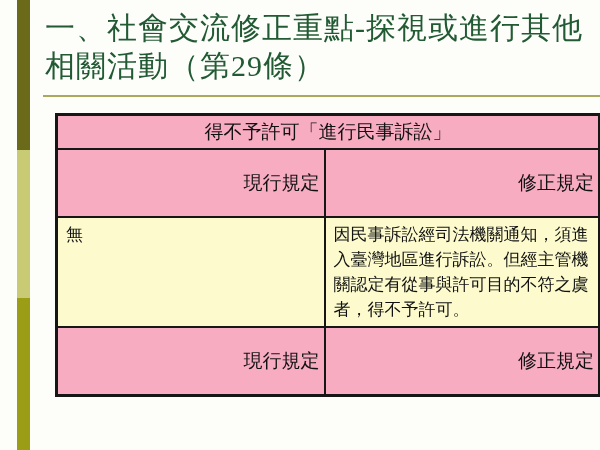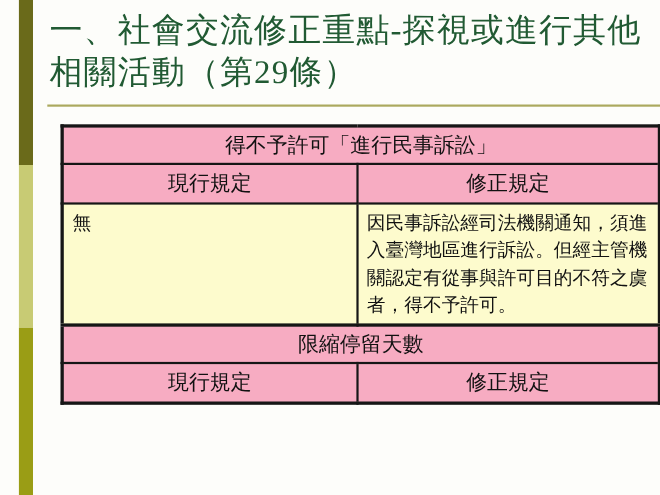--- a/index.html
+++ b/index.html
@@ -68,23 +68,23 @@
     height: 30px;
     padding: 1px 4px;
   }
   .thick-top {
     border-top: 3px solid var(--border-black, #161616) !important;
   }
   .col-header {
     background: var(--header-pink, #F7ACC2);
     font-size: 19px;
     font-weight: normal;
-    text-align: center;
+    text-align: right;
     height: 32px;
-    padding: 1px 4px;
+    padding: 17px 4px;
   }
   .content-cell {
     background: var(--cell-yellow, #FDFBCD);
     font-size: 17px;
     line-height: 25px;
     vertical-align: top;
     text-align: left;
     padding: 4px 8px 4px 8px;
   }
   .row-1 .content-cell { height: 98px; }
@@ -120,22 +120,19 @@
       </tr>
       <tr>
         <th class="col-header">現行規定</th>
         <th class="col-header">修正規定</th>
       </tr>
       <tr class="row-1">
         <td class="content-cell">無</td>
         <td class="content-cell">因民事訴訟經司法機關通知，須進入臺灣地區進行訴訟。但經主管機關認定有從事與許可目的不符之虞者，得不予許可。</td>
       </tr>
       <tr>
-        <th colspan="2" class="section-header thick-top">限縮停留天數</th>
-      </tr>
-      <tr>
         <th class="col-header">現行規定</th>
         <th class="col-header">修正規定</th>
       </tr>
     </tbody>
   </table>
 
 </div>
 
 </body></html>

